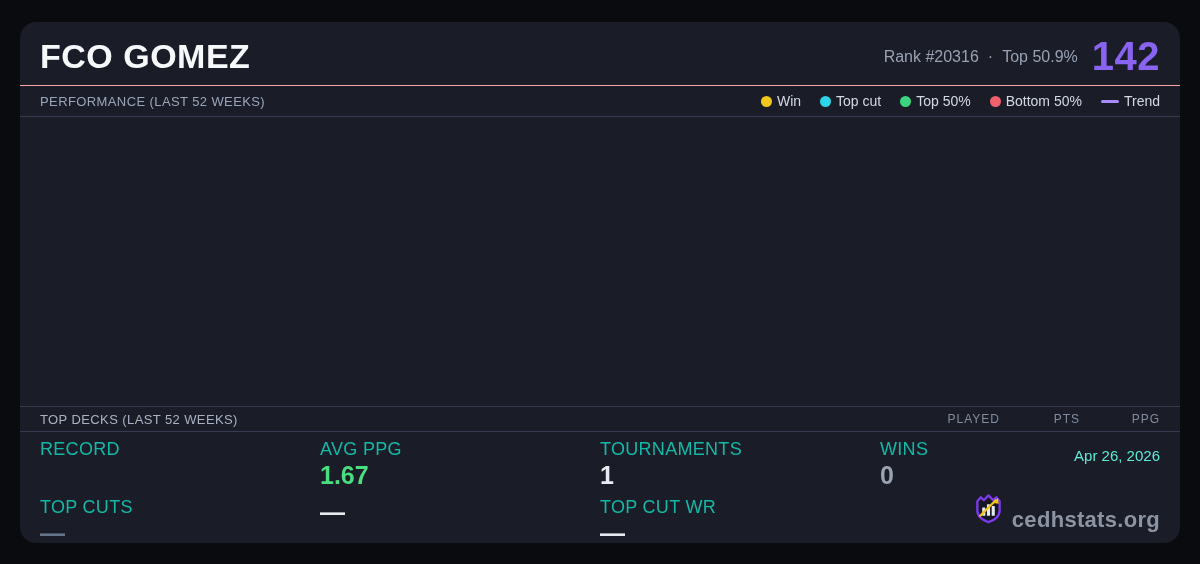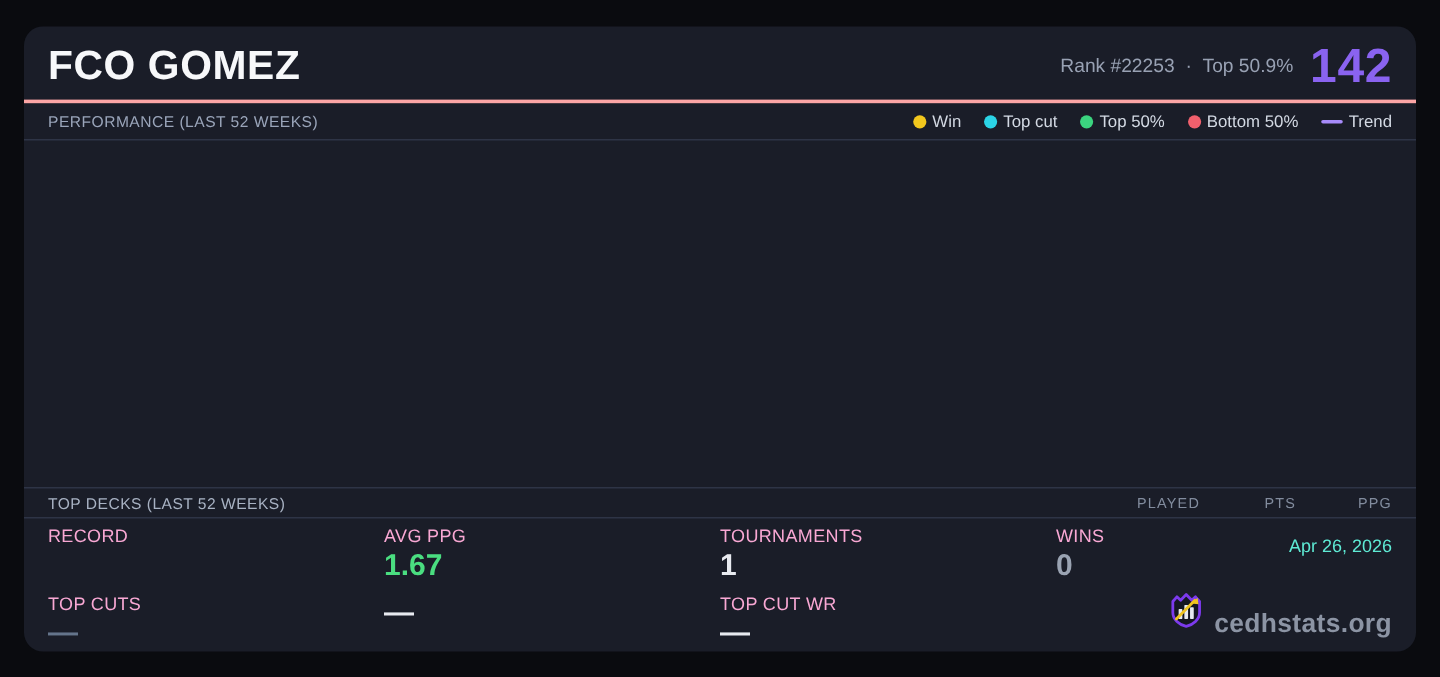--- a/index.html
+++ b/index.html
@@ -16,21 +16,21 @@
     background: #1a1d28;
     border-radius: 16px;
     display: flex; flex-direction: column;
     overflow: hidden;
   }
   
   .card-header {
     height: 64px;
     padding: 6px 20px 0 20px;
     display: flex; align-items: center; justify-content: space-between;
-    border-bottom: 3px solid #fca5a5;
+    border-bottom: 1px solid #fca5a5;
   }
   .player-name {
     font-size: 34px; font-weight: 800;
     color: #f7f8fa; letter-spacing: 0.5px;
   }
   .header-right { display: flex; align-items: center; gap: 14px; }
   .rank-line { font-size: 16px; color: #98a1b3; display: flex; align-items: center; gap: 9px; }
   .score { font-size: 40px; font-weight: 800; letter-spacing: 0.5px; }
   
   .perf-row {
@@ -59,41 +59,41 @@
   
   .stats {
     height: 111px;
     padding: 0 20px;
     display: grid;
     grid-template-columns: repeat(4, 1fr);
     grid-template-rows: 1fr 1fr;
     position: relative;
   }
   .stat-block { padding-top: 7px; }
-  .stat-label { font-size: 15px; color: #f9a8d4; letter-spacing: 0.3px; }
+  .stat-label { font-size: 18px; color: #14b8a6; letter-spacing: 0.3px; }
   .stat-value { font-size: 25px; font-weight: 700; line-height: 1.15; margin-top: 1px; color: #eef0f4; }
   .val-muted { color: #9aa3b2; }
   .val-dash-muted { color: #64748b; }
   .val-white { color: #e8eaf0; }
   
   .footer { position: absolute; right: 20px; bottom: 10px; text-align: right; }
   .footer-date { font-size: 15px; color: #5eead4; margin-bottom: 19px; }
   .brand-row { display: flex; align-items: center; gap: 8px; justify-content: flex-end; }
   .brand-text { font-size: 22px; font-weight: 700; color: #8c94a4; letter-spacing: 0.3px; margin-top: 24px; }
 </style>
 </head>
 <body>
 
 <div class="card">
 
   <div class="card-header">
     <div class="player-name">FCO GOMEZ</div>
     <div class="header-right">
       <div class="rank-line">
-        <span>Rank #22253</span>
+        <span>Rank #20316</span>
         <span>·</span>
         <span>Top 50.9%</span>
       </div>
       <div class="score" style="color: rgb(138, 99, 240);">142</div>
     </div>
   </div>
 
   <div class="perf-row">
     <div class="section-title">PERFORMANCE (LAST 52 WEEKS)</div>
     <div class="legend">

